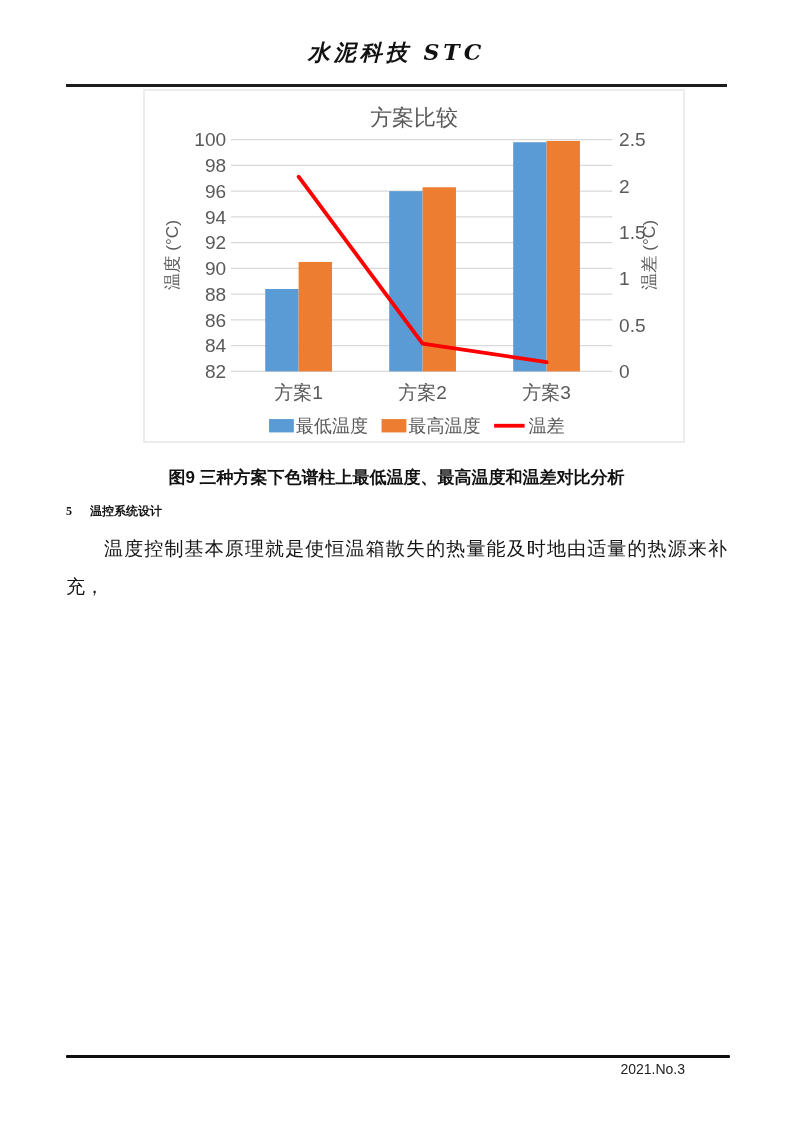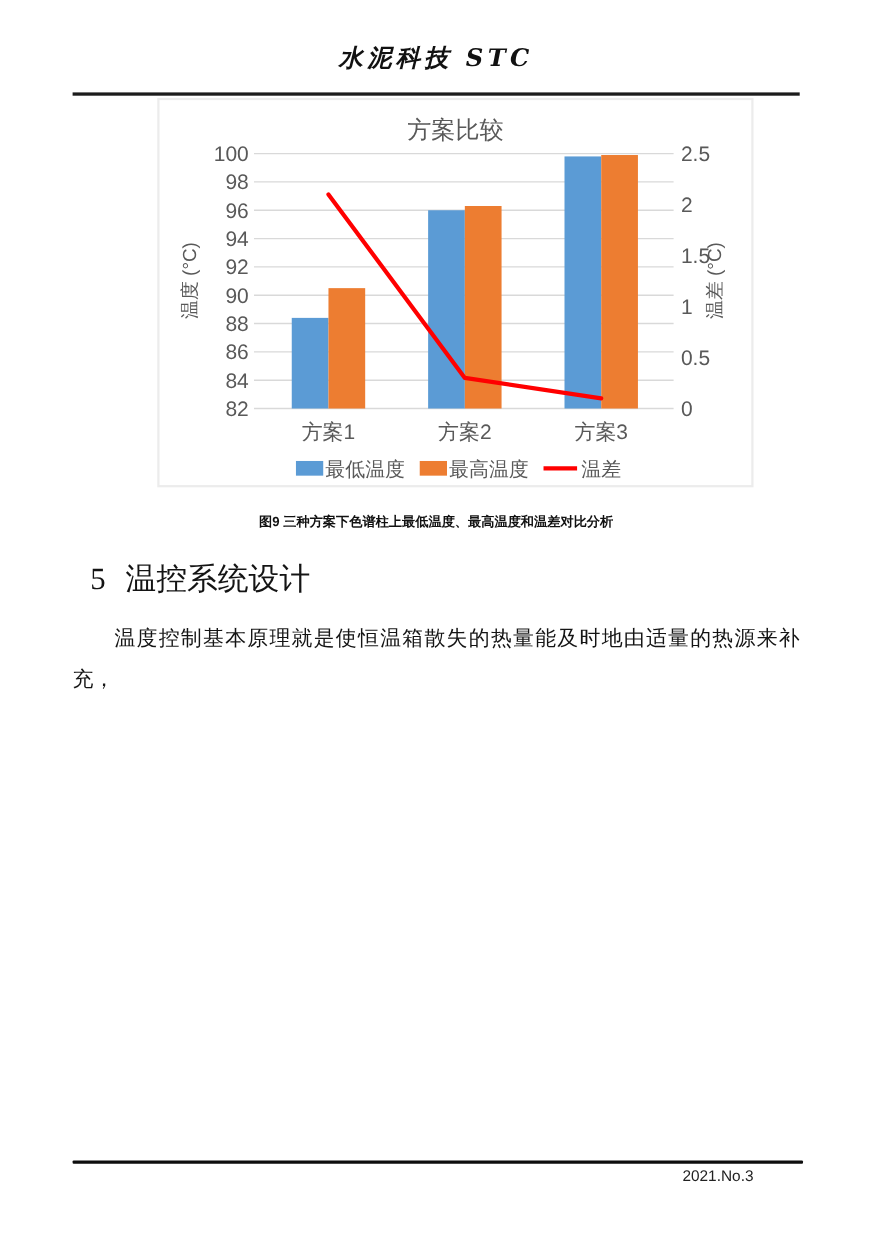--- a/index.html
+++ b/index.html
@@ -28,29 +28,29 @@
   }
   .chart-box svg{display:block;width:100%;height:100%;}
   .chart-box text{
     font-family:"Liberation Sans","DejaVu Sans",sans-serif;
     fill:#595959;
   }
   .fig-caption{
     position:absolute;top:466px;left:0;width:100%;
     text-align:center;
     font-family:"Liberation Sans","DejaVu Sans",sans-serif;
-    font-weight:bold;font-size:12px;color:#111;
+    font-weight:bold;font-size:17px;color:#111;
   }
   .body-text{
     position:absolute;left:66px;top:492px;width:661px;
     font-size:19px;line-height:38px;text-align:justify;
   }
   .body-text p{margin:0;text-indent:2em;}
   .section-heading{
-    margin:16px;font-size:28px;font-weight:normal;line-height:38px;
+    margin:0;font-size:12px;font-weight:bold;line-height:38px;
   }
   .section-heading .h-num{margin-right:18px;}
   sup.ref{font-size:12px;vertical-align:super;line-height:0;}
   .footer-rule{
     position:absolute;left:66px;top:1055px;width:664px;height:3px;
     background:#0d0d0d;border-radius:1px;
   }
   .footer-page{
     position:absolute;top:1122px;left:0;width:100%;text-align:center;
     font-family:"Liberation Sans","DejaVu Sans",sans-serif;

